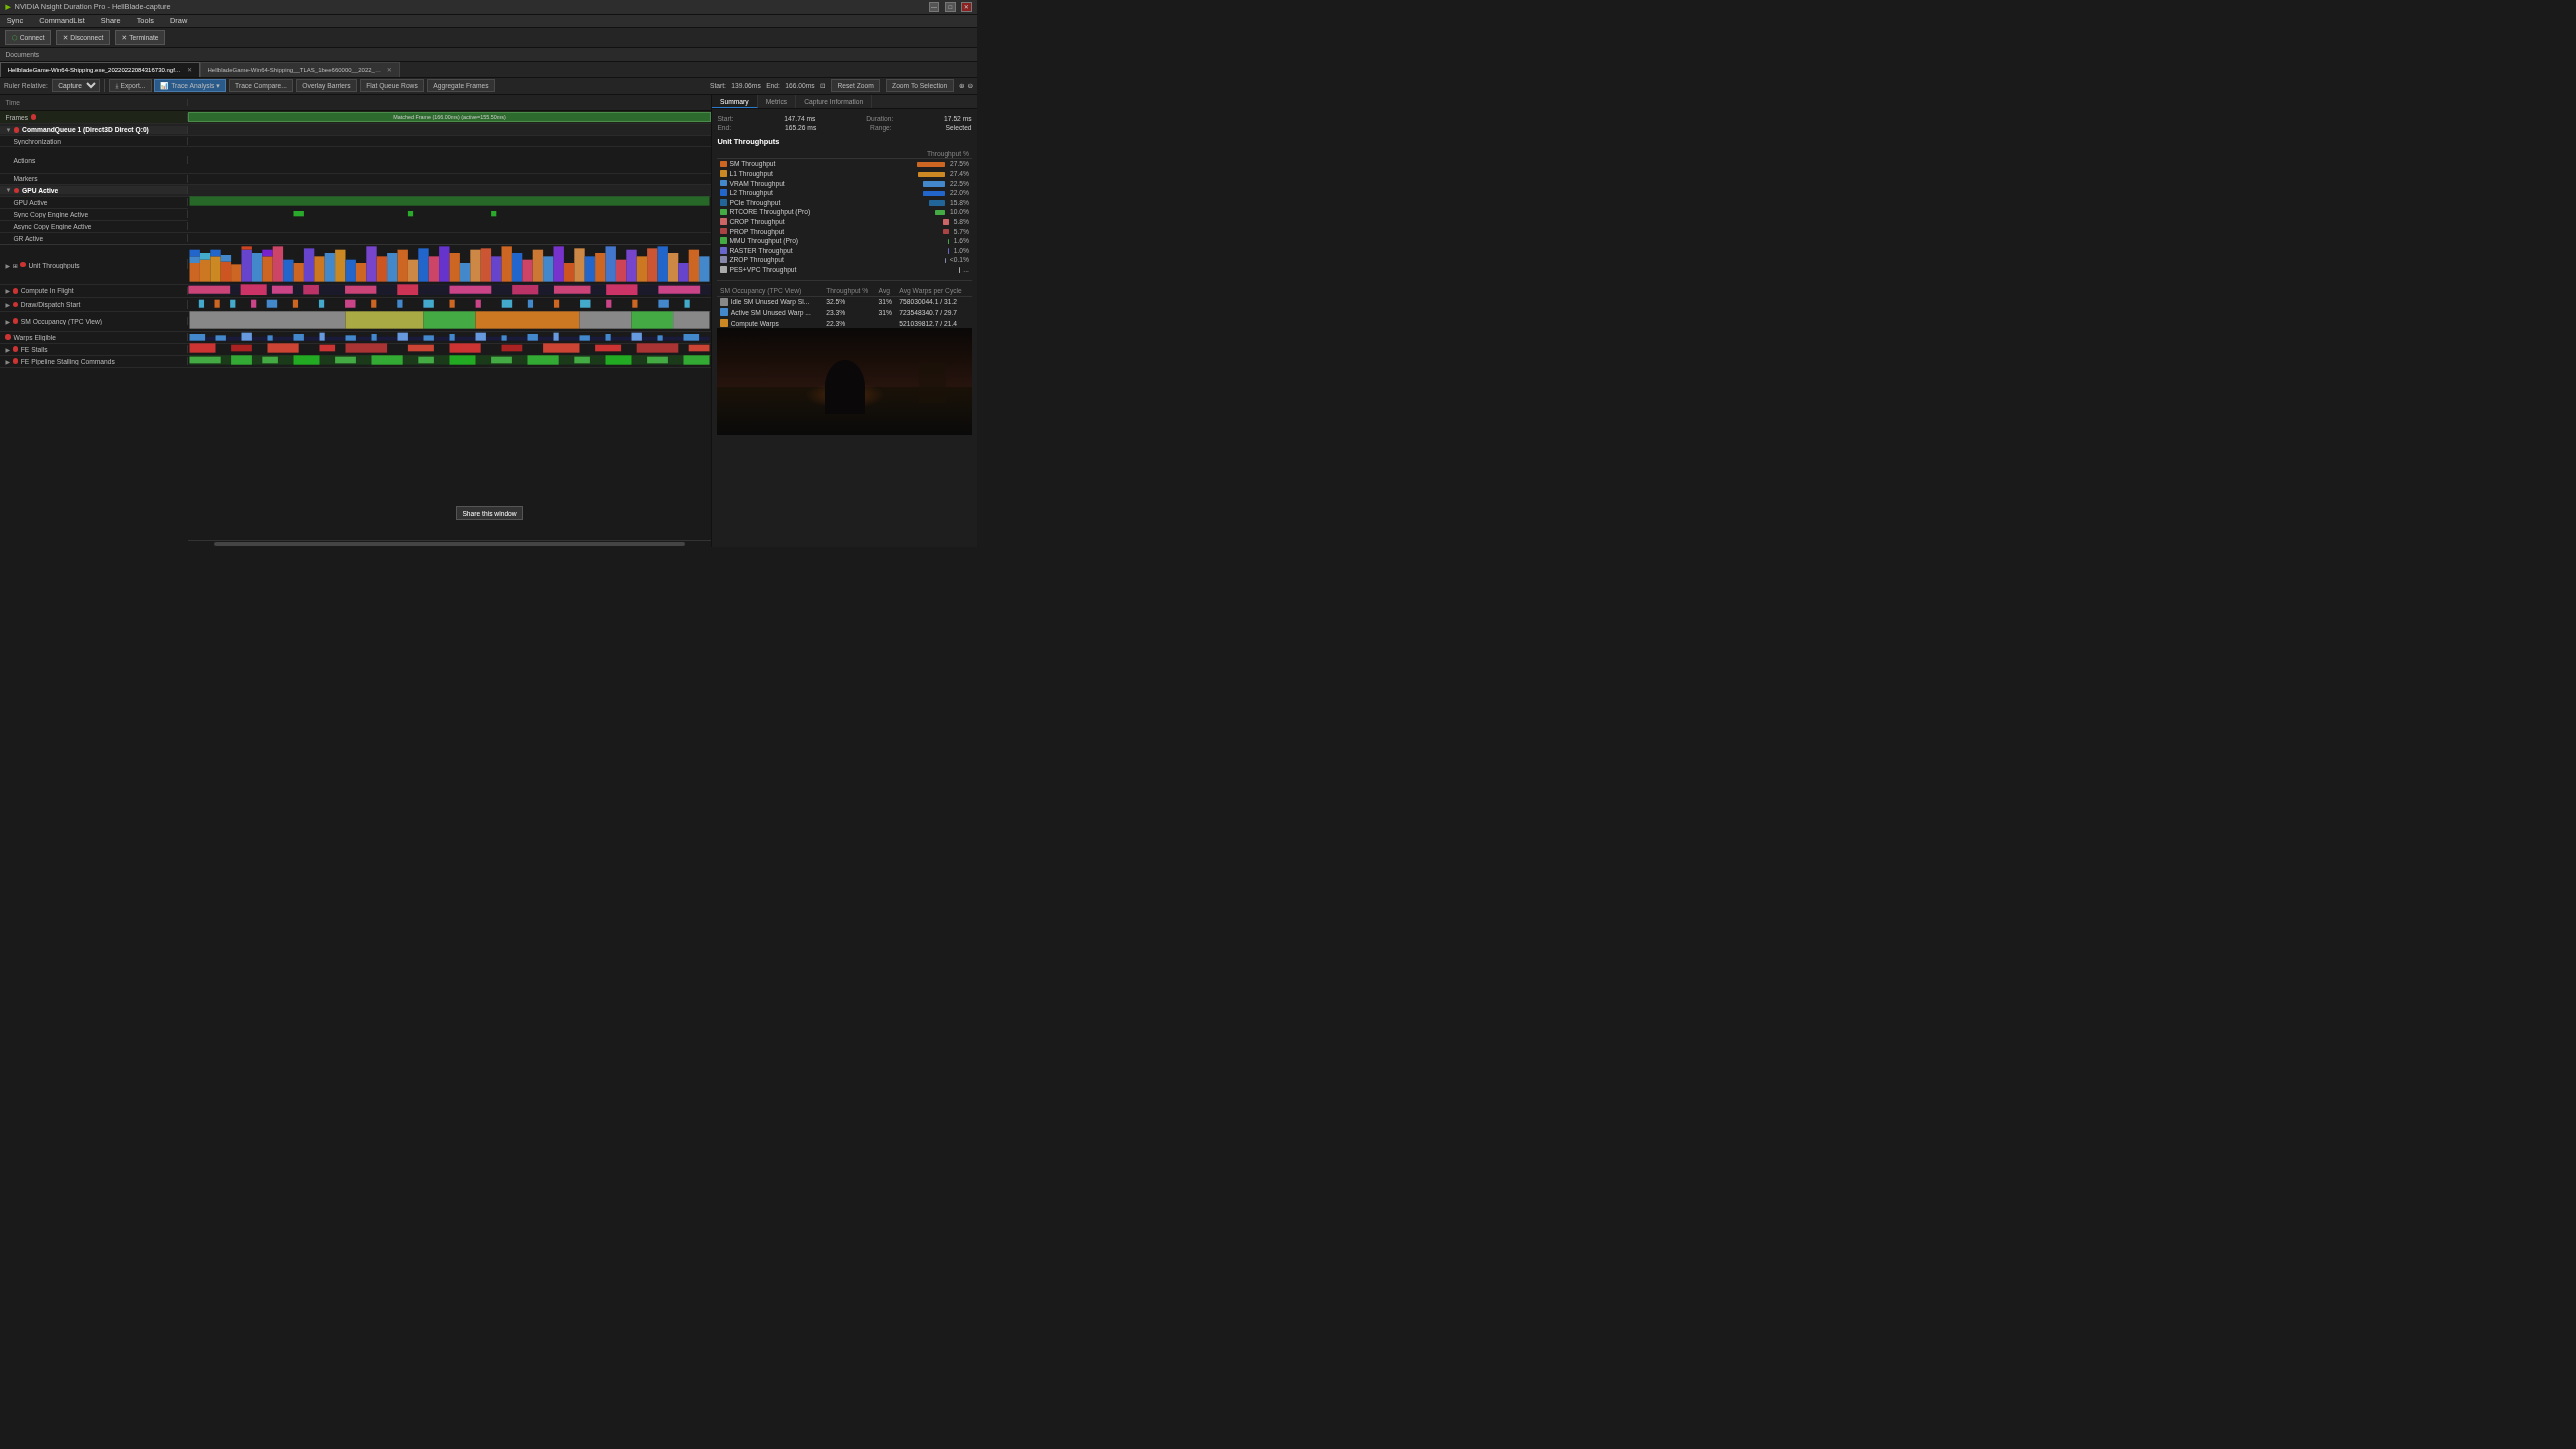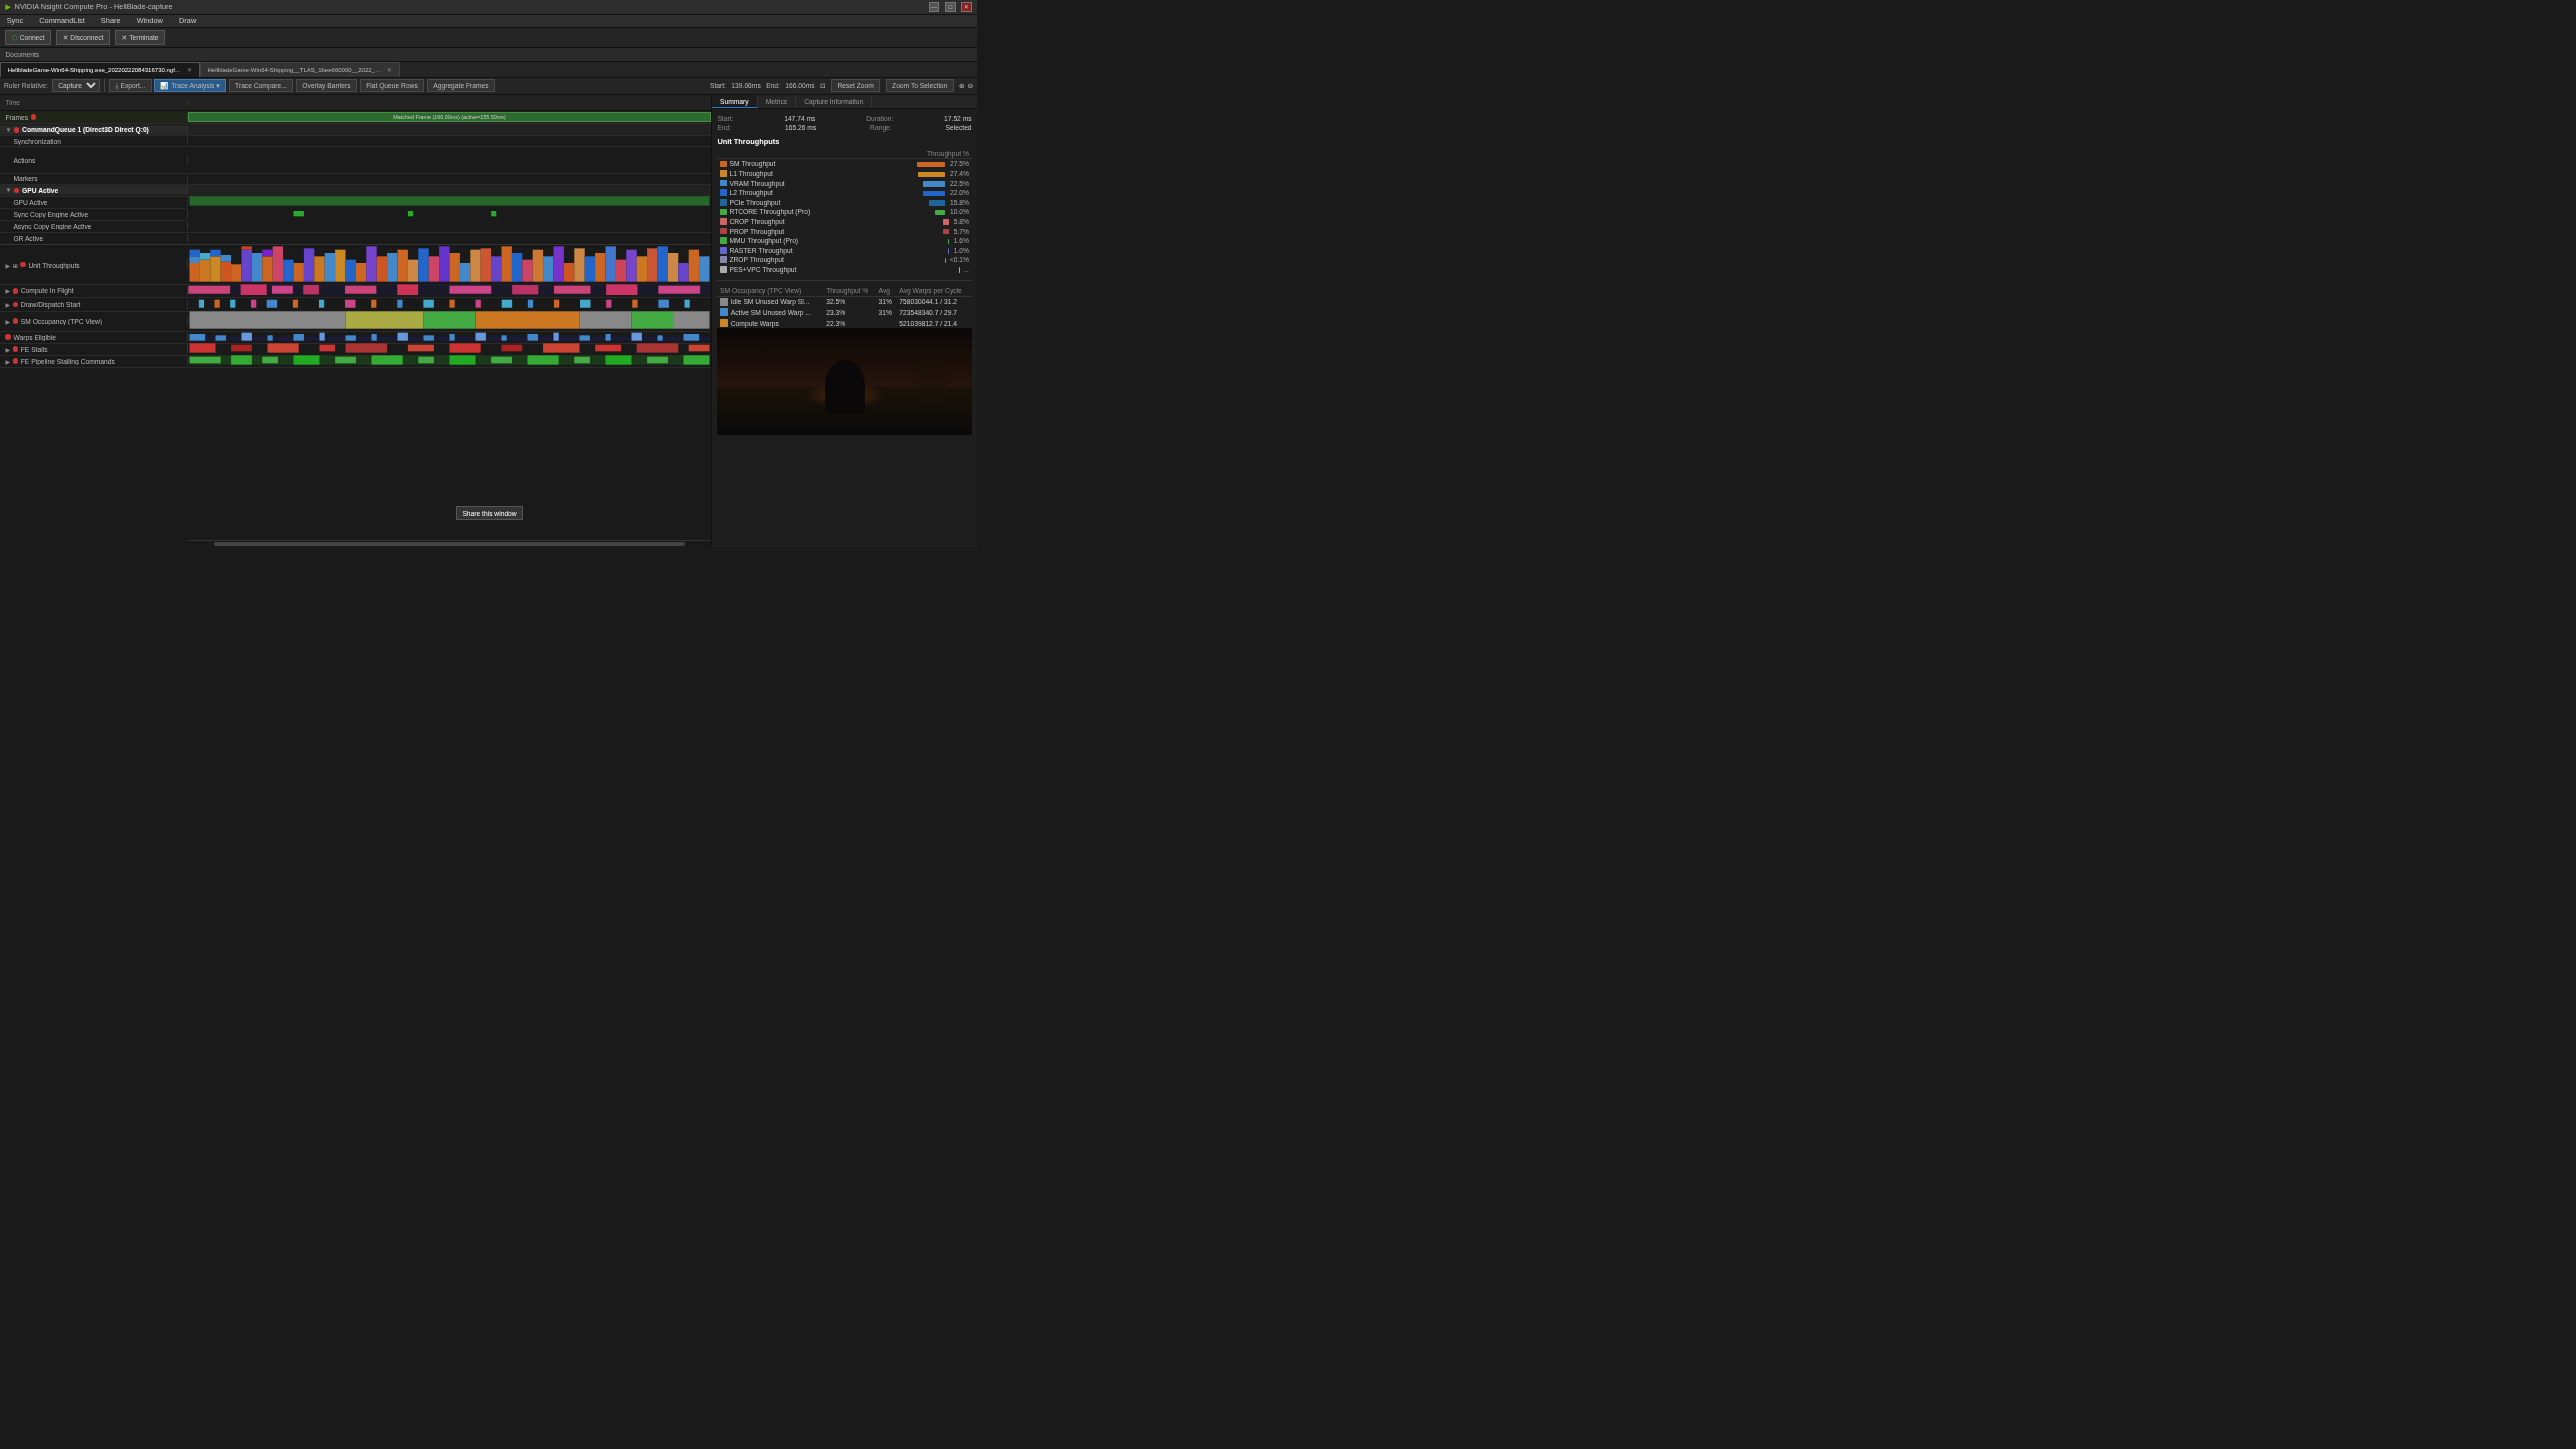--- a/index.html
+++ b/index.html
@@ -515,34 +515,34 @@
       left: 0;
       right: 0;
     }
   </style>
 </head>
 <body>
 
 <div id="title-bar">
   <div id="title-bar-left">
     <span style="color:#76b900; font-weight:bold; font-size:6.7px;">▶</span>
-    <span>NVIDIA Nsight Compute Pro - HellBlade-capture</span>
+    <span>NVIDIA Nsight Duration Pro - HellBlade-capture</span>
   </div>
   <div id="title-bar-right">
     <div class="title-btn">—</div>
     <div class="title-btn">□</div>
     <div class="title-btn" style="background:#8a2222;">✕</div>
   </div>
 </div>
 
 <div id="menu-bar">
   <span class="menu-item">Sync</span>
   <span class="menu-item">CommandList</span>
   <span class="menu-item">Share</span>
-  <span class="menu-item">Window</span>
+  <span class="menu-item">Tools</span>
   <span class="menu-item">Draw</span>
 </div>
 
 <div id="toolbar">
   <button class="toolbar-btn">
     <span style="color:#4a4;">⬡</span>
     <span>Connect</span>
   </button>
   <button class="toolbar-btn">
     <span>✕</span>

